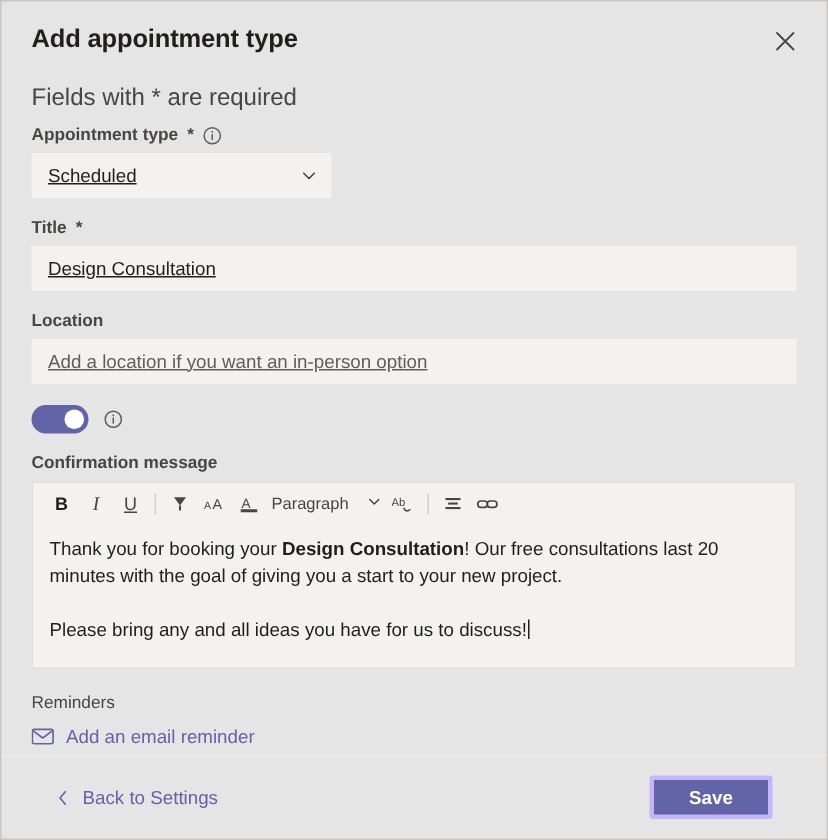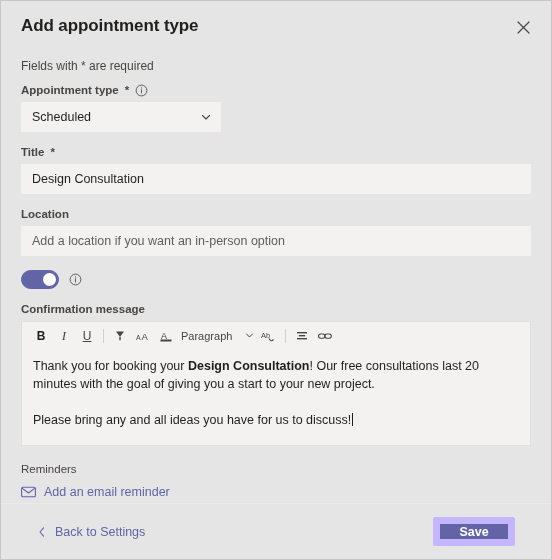--- a/index.html
+++ b/index.html
@@ -51,21 +51,21 @@
   }
   .close-btn svg { display: block; }
 
   
   .body {
     flex: 1 1 auto;
     padding: 0 20px;
     overflow: hidden;
   }
   .required-note {
-    font-size: 12px;
+    font-size: 16px;
     color: #484644;
     margin: 8px 0 10px 0;
     line-height: 14px;
   }
   .field { margin-bottom: 13px; }
   .field-label {
     font-size: 11.5px;
     color: #484644;
     line-height: 14px;
     margin-bottom: 5px;
@@ -92,20 +92,21 @@
     background: #f3f2f1;
     border: none;
     border-bottom: 1px solid transparent;
     display: flex;
     align-items: center;
     padding: 0 11px;
     font-size: 12.5px;
     color: #201f1e;
     cursor: text;
     line-height: 30px;
+    text-decoration: underline;
   }
   .input-box.placeholder { color: #605e5c; }
   .select-box {
     width: 200px;
     justify-content: space-between;
     cursor: pointer;
     padding-right: 9px;
   }
   .chev {
     color: #484644;
@@ -237,21 +238,21 @@
     align-items: center;
     gap: 8px;
     color: #6264a7;
     font-size: 12.5px;
     cursor: pointer;
   }
   .back-link .chev-left { display: flex; align-items: center; }
   .save-btn {
     background: #6264a7;
     color: #ffffff;
-    border: 7px solid #c4b5fd;
+    border: 3px solid #c4b5fd;
     border-radius: 2px;
     font-family: "Liberation Sans", sans-serif;
     font-size: 12.5px;
     font-weight: bold;
     padding: 0 14px;
     height: 29px;
     min-width: 82px;
     cursor: pointer;
   }
 </style>

